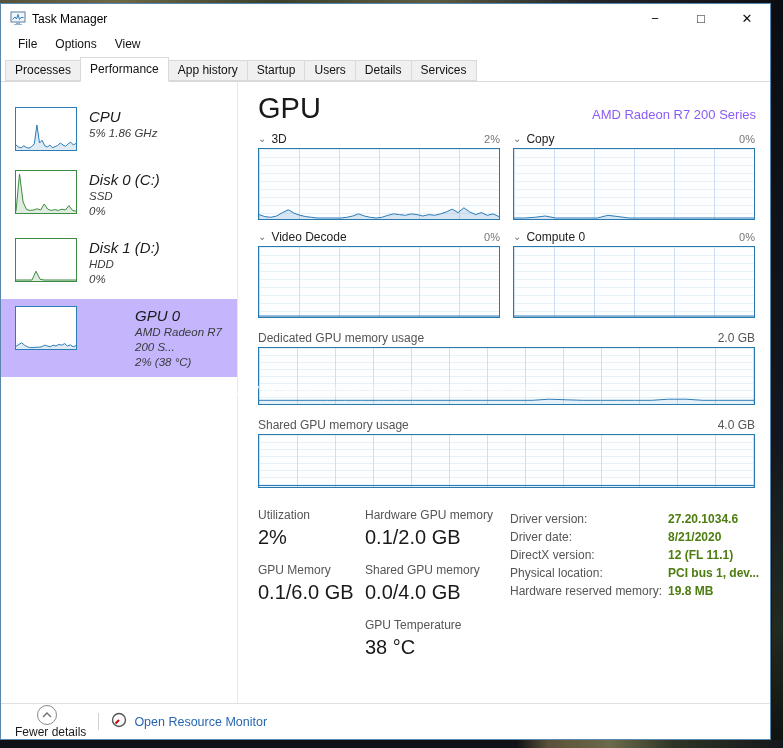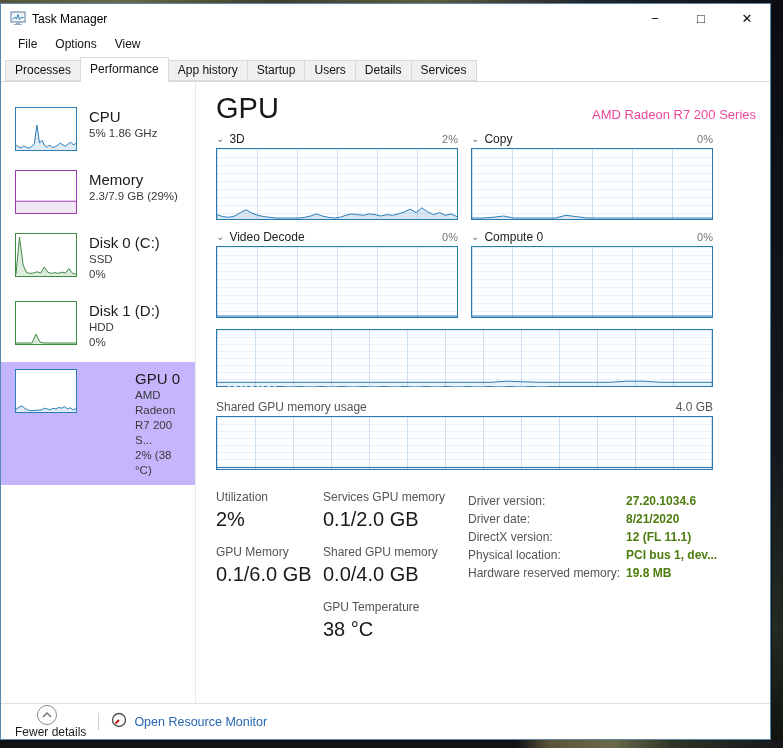--- a/index.html
+++ b/index.html
@@ -26,32 +26,32 @@
   .menu-item{font-size:12px;color:#111;padding:3px 9px;}
 
   
   .tabstrip{height:26px;display:flex;align-items:flex-end;padding-left:4px;border-bottom:1px solid #d9d9d9;flex:none;background:#fff;}
   .tab{font-size:12px;color:#111;line-height:19px;height:19px;padding:0 9px;background:#f0f0f0;
     border:1px solid #d9d9d9;margin-right:-1px;white-space:nowrap;}
   .tab.active{line-height:23px;height:23px;background:#fff;border-bottom:1px solid #fff;margin-bottom:-1px;position:relative;z-index:2;}
 
   
   .content{flex:1;display:flex;min-height:0;}
-  .sidebar{width:195px;flex:none;border-right:1px solid #e9e9e9;padding-top:18px;box-sizing:border-box;}
+  .sidebar{width:237px;flex:none;border-right:1px solid #e9e9e9;padding-top:18px;box-sizing:border-box;font-style:italic;}
   .side-item{display:flex;align-items:flex-start;padding:7px 8px 7px 14px;margin-bottom:5px;}
   .side-item.selected{background:#c4b5fd;gap:46px;}
   .thumb{width:62px;height:44px;border:1px solid #2c7cb8;background:#fff;flex:none;position:relative;box-sizing:border-box;}
   .meta{margin-left:12px;padding-top:0;}
   .meta .t{font-size:15px;color:#1a1a1a;line-height:19px;}
   .meta .s{font-size:11.5px;color:#3a3a3a;line-height:15px;}
 
   .main{flex:1;padding:8px 14px 0 20px;position:relative;min-width:0;}
   .gpu-head{display:flex;align-items:flex-end;}
   .gpu-title{font-size:29px;font-weight:400;color:#191919;line-height:36px;}
-  .gpu-dev{margin-left:auto;font-size:13px;color:#ec4899;padding-bottom:4px;}
+  .gpu-dev{margin-left:auto;font-size:13px;color:#8b5cf6;padding-bottom:4px;}
 
   .engines{display:grid;grid-template-columns:1fr 1fr;column-gap:13px;row-gap:8px;margin-top:4px;width:497px;}
   .chead{display:flex;align-items:center;height:18px;font-size:12px;color:#222;}
   .chev{color:#767676;font-size:10px;margin-right:5px;line-height:10px;}
   .cval{margin-left:auto;font-size:11px;color:#767676;}
   .cbox{height:72px;border:1px solid #2779ae;position:relative;box-sizing:border-box;background-color:#fdfeff;
     background-image:repeating-linear-gradient(to right,#cddff0 0 1px,transparent 1px 40px),
                      repeating-linear-gradient(to bottom,#e7f1f8 0 1px,transparent 1px 8px);}
   .memsec{width:497px;margin-top:11px;}
   .memhead{display:flex;align-items:center;height:18px;font-size:12px;color:#555;}
@@ -142,33 +142,20 @@
                 <polyline points="0.0,37.0 2.6,39.0 5.2,39.8 7.8,37.8 10.4,39.4 13.0,40.2 15.7,38.6 18.3,35.8 20.9,17.0 23.5,35.0 26.1,32.2 28.7,37.8 31.3,39.0 33.9,37.0 36.5,39.8 39.1,38.6 41.7,37.4 44.3,35.0 47.0,37.0 49.6,38.2 52.2,35.8 54.8,34.2 57.4,37.0 60.0,35.4" fill="none" stroke="#2c7cb8" stroke-width="1"></polyline>
               </svg></div>
           </div>
         <div class="meta">
           <div class="t">CPU</div>
           <div class="s">5% 1.86 GHz</div>
           <div class="s"></div>
         </div>
       </div>
 
-      <div class="side-item">
-        <div class="thumb" style="border-color: rgb(154, 59, 176);">
-            <div class="spark"><svg width="60" height="42" viewBox="0 0 60 42">
-                <polygon points="0,42 0.0,30.2 60.0,30.2 60,42" fill="rgba(154,59,176,0.13)"></polygon>
-                <polyline points="0.0,30.2 60.0,30.2" fill="none" stroke="#9a3bb0" stroke-width="1"></polyline>
-              </svg></div>
-          </div>
-        <div class="meta">
-          <div class="t">Memory</div>
-          <div class="s">2.3/7.9 GB (29%)</div>
-          <div class="s"></div>
-        </div>
-      </div>
 
       <div class="side-item">
         <div class="thumb" style="border-color: rgb(61, 139, 64);">
             <div class="spark"><svg width="60" height="42" viewBox="0 0 60 42">
                 <polygon points="0,42 0.0,40.2 3.5,3.0 7.1,31.0 10.6,38.6 14.1,39.4 17.6,39.0 21.2,37.8 24.7,39.0 28.2,33.0 31.8,38.2 35.3,39.4 38.8,38.6 42.4,39.4 45.9,38.2 49.4,39.0 52.9,34.6 56.5,39.4 60.0,40.2 60,42" fill="rgba(61,139,64,0.16)"></polygon>
                 <polyline points="0.0,40.2 3.5,3.0 7.1,31.0 10.6,38.6 14.1,39.4 17.6,39.0 21.2,37.8 24.7,39.0 28.2,33.0 31.8,38.2 35.3,39.4 38.8,38.6 42.4,39.4 45.9,38.2 49.4,39.0 52.9,34.6 56.5,39.4 60.0,40.2" fill="none" stroke="#3d8b40" stroke-width="1"></polyline>
               </svg></div>
           </div>
         <div class="meta">
           <div class="t">Disk 0 (C:)</div>
@@ -262,20 +249,24 @@
           <div class="cbox">
               <div class="spark"><svg width="240" height="70" viewBox="0 0 240 70">
                   <polygon points="0,70 0.0,69.0 240.0,69.0 240,70" fill="rgba(44,124,184,0.18)"></polygon>
                   <polyline points="0.0,69.0 240.0,69.0" fill="none" stroke="#2c7cb8" stroke-width="1"></polyline>
                 </svg></div>
             </div>
         </div>
       </div>
 
       <div class="memsec">
+        <div class="memhead">
+          <span>Dedicated GPU memory usage</span>
+          <span class="cval">2.0 GB</span>
+        </div>
         <div class="membox ded">
             <div class="spark"><svg width="495" height="56" viewBox="0 0 495 56">
                 <polygon points="0,56 0.0,52.3 17.1,52.3 34.1,52.3 51.2,52.3 68.3,52.3 85.3,52.3 102.4,52.3 119.5,52.3 136.6,52.3 153.6,52.3 170.7,52.3 187.8,52.3 204.8,52.3 221.9,52.3 239.0,52.3 256.0,52.3 273.1,52.3 290.2,51.2 307.2,51.8 324.3,52.3 341.4,52.3 358.4,52.3 375.5,52.3 392.6,52.3 409.7,51.2 426.7,51.2 443.8,52.3 460.9,52.3 477.9,52.3 495.0,52.3 495,56" fill="rgba(44,124,184,0.10)"></polygon>
                 <polyline points="0.0,52.3 17.1,52.3 34.1,52.3 51.2,52.3 68.3,52.3 85.3,52.3 102.4,52.3 119.5,52.3 136.6,52.3 153.6,52.3 170.7,52.3 187.8,52.3 204.8,52.3 221.9,52.3 239.0,52.3 256.0,52.3 273.1,52.3 290.2,51.2 307.2,51.8 324.3,52.3 341.4,52.3 358.4,52.3 375.5,52.3 392.6,52.3 409.7,51.2 426.7,51.2 443.8,52.3 460.9,52.3 477.9,52.3 495.0,52.3" fill="none" stroke="#2c7cb8" stroke-width="1"></polyline>
               </svg></div>
           </div>
       </div>
 
       <div class="memsec">
         <div class="memhead">
@@ -291,21 +282,21 @@
       </div>
 
       <div class="stats">
         <div class="scol1">
           <div class="slabel">Utilization</div>
           <div class="sval">2%</div>
           <div class="slabel">GPU Memory</div>
           <div class="sval">0.1/6.0 GB</div>
         </div>
         <div class="scol2">
-          <div class="slabel">Services GPU memory</div>
+          <div class="slabel">Hardware GPU memory</div>
           <div class="sval">0.1/2.0 GB</div>
           <div class="slabel">Shared GPU memory</div>
           <div class="sval">0.0/4.0 GB</div>
           <div class="slabel">GPU Temperature</div>
           <div class="sval">38 °C</div>
         </div>
         <div class="scol3">
           <div class="drow">
             <span class="dlabel">Driver version:</span>
             <span class="dval">27.20.1034.6</span>

